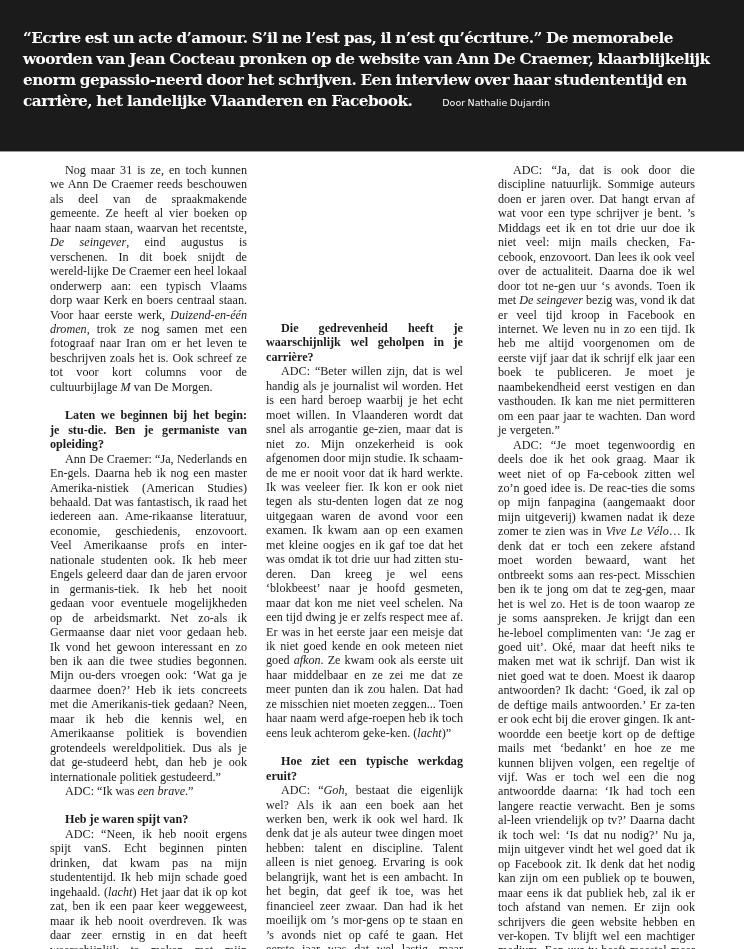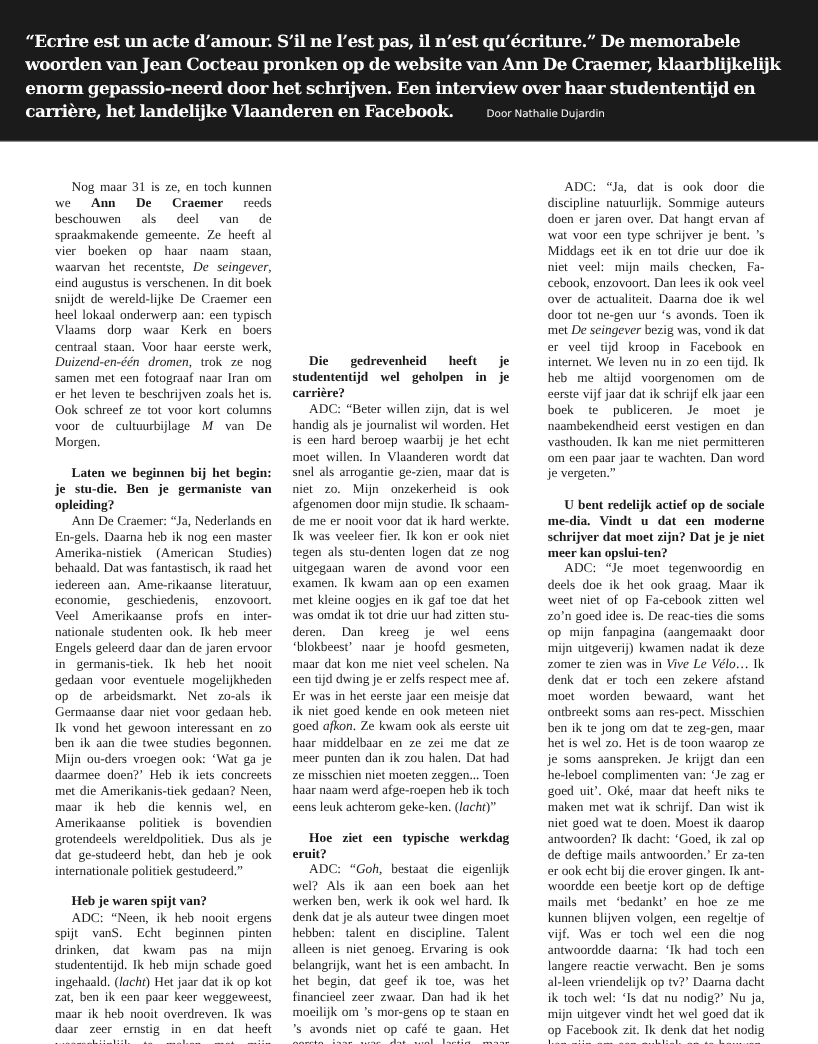--- a/index.html
+++ b/index.html
@@ -1,53 +1,53 @@
 <!DOCTYPE html>
 <html><head>
 <meta charset="utf-8">
 <style>
   html, body { margin:0; padding:0; background:#ffffff; }
   body { width:744px; height:949px; overflow:hidden; position:relative; font-family:"Liberation Serif", serif; color:#1a1a1a; }
-  .header { position:absolute; left:0; top:0; width:744px; height:129px; background:#1b1b1b; border-bottom:1px solid #9a9a9a; box-sizing:border-box;padding-left:43px; }
+  .header { position:absolute; left:0; top:0; width:744px; height:152px; background:#1b1b1b; border-bottom:1px solid #9a9a9a; box-sizing:border-box;padding-left:43px; }
   .intro { position:absolute; left:23px; top:28px; width:700px; font-family:"DejaVu Serif", serif; font-weight:bold; font-size:15.3px; line-height:21px; color:#ffffff; letter-spacing:-0.55px; word-spacing:-0.5px; }
   .byline { font-family:"DejaVu Sans", sans-serif; font-weight:normal; font-size:9.5px; letter-spacing:0; margin-left:30px; }
   .col { position:absolute; top:163px; width:197px; font-size:12.15px; line-height:14.45px; text-align:justify; hyphens:manual; }
   .c1 { left:50px; }
   .c2 { left:266px; }
   .c3 { left:498px; }
   .c3 { top:163px; }
   p { margin:0; text-indent:15px; }
   p.q { font-weight:bold; margin-top:14px; }
   p.noind { text-indent:0; }
   p.q.first { margin-top:0; }
   i { font-style:italic;margin-top:36px; }
-  b { font-weight:bold; }
+  b { font-weight:normal; }
 </style>
 </head>
 <body>
 
 <div class="header">
   <div class="intro"><span>“Ecrire est un acte d’amour. S’il ne l’est pas, il n’est qu’écriture.” De memorabele woorden van Jean Cocteau pronken op de website van Ann De Craemer, klaarblijkelijk enorm gepassio-neerd door het schrijven. Een interview over haar studententijd en carrière, het landelijke Vlaanderen en Facebook.</span><span class="byline">Door Nathalie Dujardin</span></div>
 </div>
 
 <div class="col c1">
   <p><span>Nog maar 31 is ze, en toch kunnen we </span><b>Ann De Craemer</b><span> reeds beschouwen als deel van de spraakmakende gemeente. Ze heeft al vier boeken op haar naam staan, waarvan het recentste, </span><i>De seingever</i><span>, eind augustus is verschenen. In dit boek snijdt de wereld-lijke De Craemer een heel lokaal onderwerp aan: een typisch Vlaams dorp waar Kerk en boers centraal staan. Voor haar eerste werk, </span><i>Duizend-en-één dromen</i><span>, trok ze nog samen met een fotograaf naar Iran om er het leven te beschrijven zoals het is. Ook schreef ze tot voor kort columns voor de cultuurbijlage </span><i>M</i><span> van De Morgen.</span></p>
   <p class="q">Laten we beginnen bij het begin: je stu-die. Ben je germaniste van opleiding?</p>
   <p>Ann De Craemer: “Ja, Nederlands en En-gels. Daarna heb ik nog een master Amerika-nistiek (American Studies) behaald. Dat was fantastisch, ik raad het iedereen aan. Ame-rikaanse literatuur, economie, geschiedenis, enzovoort. Veel Amerikaanse profs en inter-nationale studenten ook. Ik heb meer Engels geleerd daar dan de jaren ervoor in germanis-tiek. Ik heb het nooit gedaan voor eventuele mogelijkheden op de arbeidsmarkt. Net zo-als ik Germaanse daar niet voor gedaan heb. Ik vond het gewoon interessant en zo ben ik aan die twee studies begonnen. Mijn ou-ders vroegen ook: ‘Wat ga je daarmee doen?’ Heb ik iets concreets met die Amerikanis-tiek gedaan? Neen, maar ik heb die kennis wel, en Amerikaanse politiek is bovendien grotendeels wereldpolitiek. Dus als je dat ge-studeerd hebt, dan heb je ook internationale politiek gestudeerd.”</p>
+  <p><span>ADC: “Ik was </span><i>een brave</i><span>.”</span></p>
   <p class="q">Heb je waren spijt van?</p>
   <p style="height:174px;overflow:hidden;"><span>ADC: “Neen, ik heb nooit ergens spijt vanS. Echt beginnen pinten drinken, dat kwam pas na mijn studententijd. Ik heb mijn schade goed ingehaald. (</span><i>lacht</i><span>) Het jaar dat ik op kot zat, ben ik een paar keer weggeweest, maar ik heb nooit overdreven. Ik was daar zeer ernstig in en dat heeft waarschijnlijk te maken met mijn achtergrond thuis. Voor mijn ouders was dat niet om </span></p>
 </div>
 
 <div class="col c2">
   <p class="noind" style="height:144px;overflow:hidden;position:relative;">
     
   </p>
-  <p class="q">Die gedrevenheid heeft je studententijd wel geholpen in je carrière?</p>
+  <p class="q">Die gedrevenheid heeft je waarschijnlijk wel geholpen in je carrière?</p>
   <p><span>ADC: “Beter willen zijn, dat is wel handig als je journalist wil worden. Het is een hard beroep waarbij je het echt moet willen. In Vlaanderen wordt dat snel als arrogantie ge-zien, maar dat is niet zo. Mijn onzekerheid is ook afgenomen door mijn studie. Ik schaam-de me er nooit voor dat ik hard werkte. Ik was veeleer fier. Ik kon er ook niet tegen als stu-denten logen dat ze nog uitgegaan waren de avond voor een examen. Ik kwam aan op een examen met kleine oogjes en ik gaf toe dat het was omdat ik tot drie uur had zitten stu-deren. Dan kreeg je wel eens ‘blokbeest’ naar je hoofd gesmeten, maar dat kon me niet veel schelen. Na een tijd dwing je er zelfs respect mee af. Er was in het eerste jaar een meisje dat ik niet goed kende en ook meteen niet goed </span><i>afkon</i><span>. Ze kwam ook als eerste uit haar middelbaar en ze zei me dat ze meer punten dan ik zou halen. Dat had ze misschien niet moeten zeggen... Toen haar naam werd afge-roepen heb ik toch eens leuk achterom geke-ken. (</span><i>lacht</i><span>)”</span></p>
   <p class="q">Hoe ziet een typische werkdag eruit?</p>
   <p><span>ADC: “</span><i>Goh</i><span>, bestaat die eigenlijk wel? Als ik aan een boek aan het werken ben, werk ik ook wel hard. Ik denk dat je als auteur twee dingen moet hebben: talent en discipline. Talent alleen is niet genoeg. Ervaring is ook belangrijk, want het is een ambacht. In het begin, dat geef ik toe, was het financieel zeer zwaar. Dan had ik het moeilijk om ’s mor-gens op te staan en ’s avonds niet op café te gaan. Het eerste jaar was dat wel lastig, maar daarna ging ik nooit meer in de week op café. Ik sta op rond kwart voor acht, ik neem een douche, ontbijt en rond negen uur begin ik. Ik schrijf wel vrij snel, dat is een voordeel. Ik heb de afgelopen jaren drie boeken geschre-ven.”</span></p>
 </div>
 
 <div class="col c3">
   <p><span>ADC: “Ja, dat is ook door die discipline natuurlijk. Sommige auteurs doen er jaren over. Dat hangt ervan af wat voor een type schrijver je bent. ’s Middags eet ik en tot drie uur doe ik niet veel: mijn mails checken, Fa-cebook, enzovoort. Dan lees ik ook veel over de actualiteit. Daarna doe ik wel door tot ne-gen uur ‘s avonds. Toen ik met </span><i>De seingever</i><span> bezig was, vond ik dat er veel tijd kroop in Facebook en internet. We leven nu in zo een tijd. Ik heb me altijd voorgenomen om de eerste vijf jaar dat ik schrijf elk jaar een boek te publiceren. Je moet je naambekendheid eerst vestigen en dan vasthouden. Ik kan me niet permitteren om een paar jaar te wachten. Dan word je vergeten.”</span></p>
-  <p class="q">U bent redelijk actief op de sociale me-dia. Vindt u dat een moderne schrijver dat moet zijn? Dat je je niet meer kan opslui-ten?</p>
   <p><span>ADC: “Je moet tegenwoordig en deels doe ik het ook graag. Maar ik weet niet of op Fa-cebook zitten wel zo’n goed idee is. De reac-ties die soms op mijn fanpagina (aangemaakt door mijn uitgeverij) kwamen nadat ik deze zomer te zien was in </span><i>Vive Le Vélo</i><span>… Ik denk dat er toch een zekere afstand moet worden bewaard, want het ontbreekt soms aan res-pect. Misschien ben ik te jong om dat te zeg-gen, maar het is wel zo. Het is de toon waarop ze je soms aanspreken. Je krijgt dan een he-leboel complimenten van: ‘Je zag er goed uit’. Oké, maar dat heeft niks te maken met wat ik schrijf. Dan wist ik niet goed wat te doen. Moest ik daarop antwoorden? Ik dacht: ‘Goed, ik zal op de deftige mails antwoorden.’ Er za-ten er ook echt bij die erover gingen. Ik ant-woordde een beetje kort op de deftige mails met ‘bedankt’ en hoe ze me kunnen blijven volgen, een regeltje of vijf. Was er toch wel een die nog antwoordde daarna: ‘Ik had toch een langere reactie verwacht. Ben je soms al-leen vriendelijk op tv?’ Daarna dacht ik toch wel: ‘Is dat nu nodig?’ Nu ja, mijn uitgever vindt het wel goed dat ik op Facebook zit. Ik denk dat het nodig kan zijn om een publiek op te bouwen, maar eens ik dat publiek heb, zal ik er toch afstand van nemen. Er zijn ook schrijvers die geen website hebben en ver-kopen. Tv blijft wel een machtiger medium. Een uur tv heeft meestal meer impact dan al</span></p>
 </div>
 
 </body></html>

